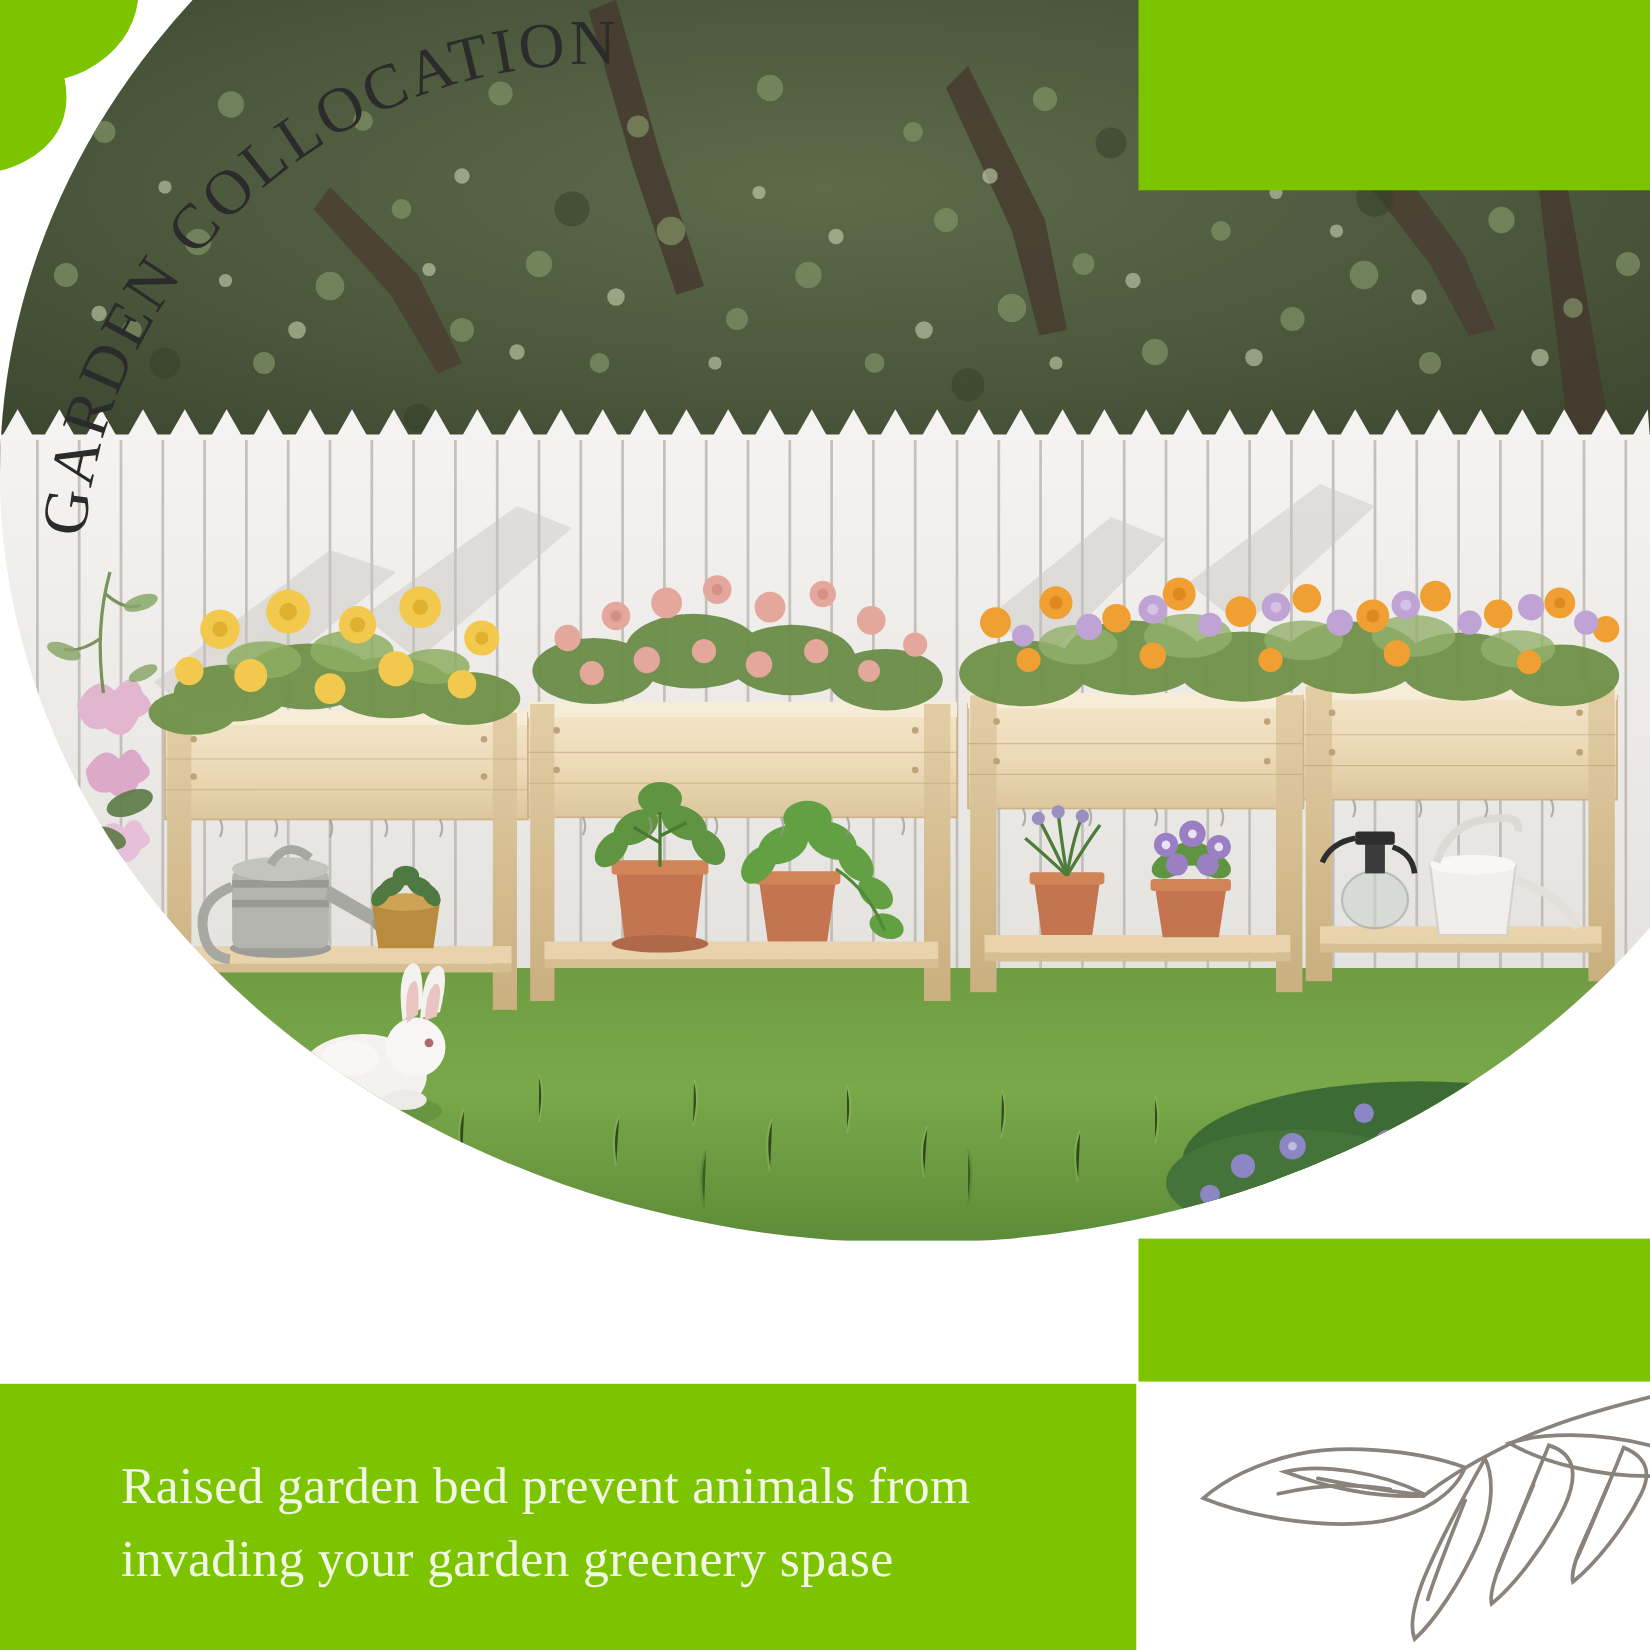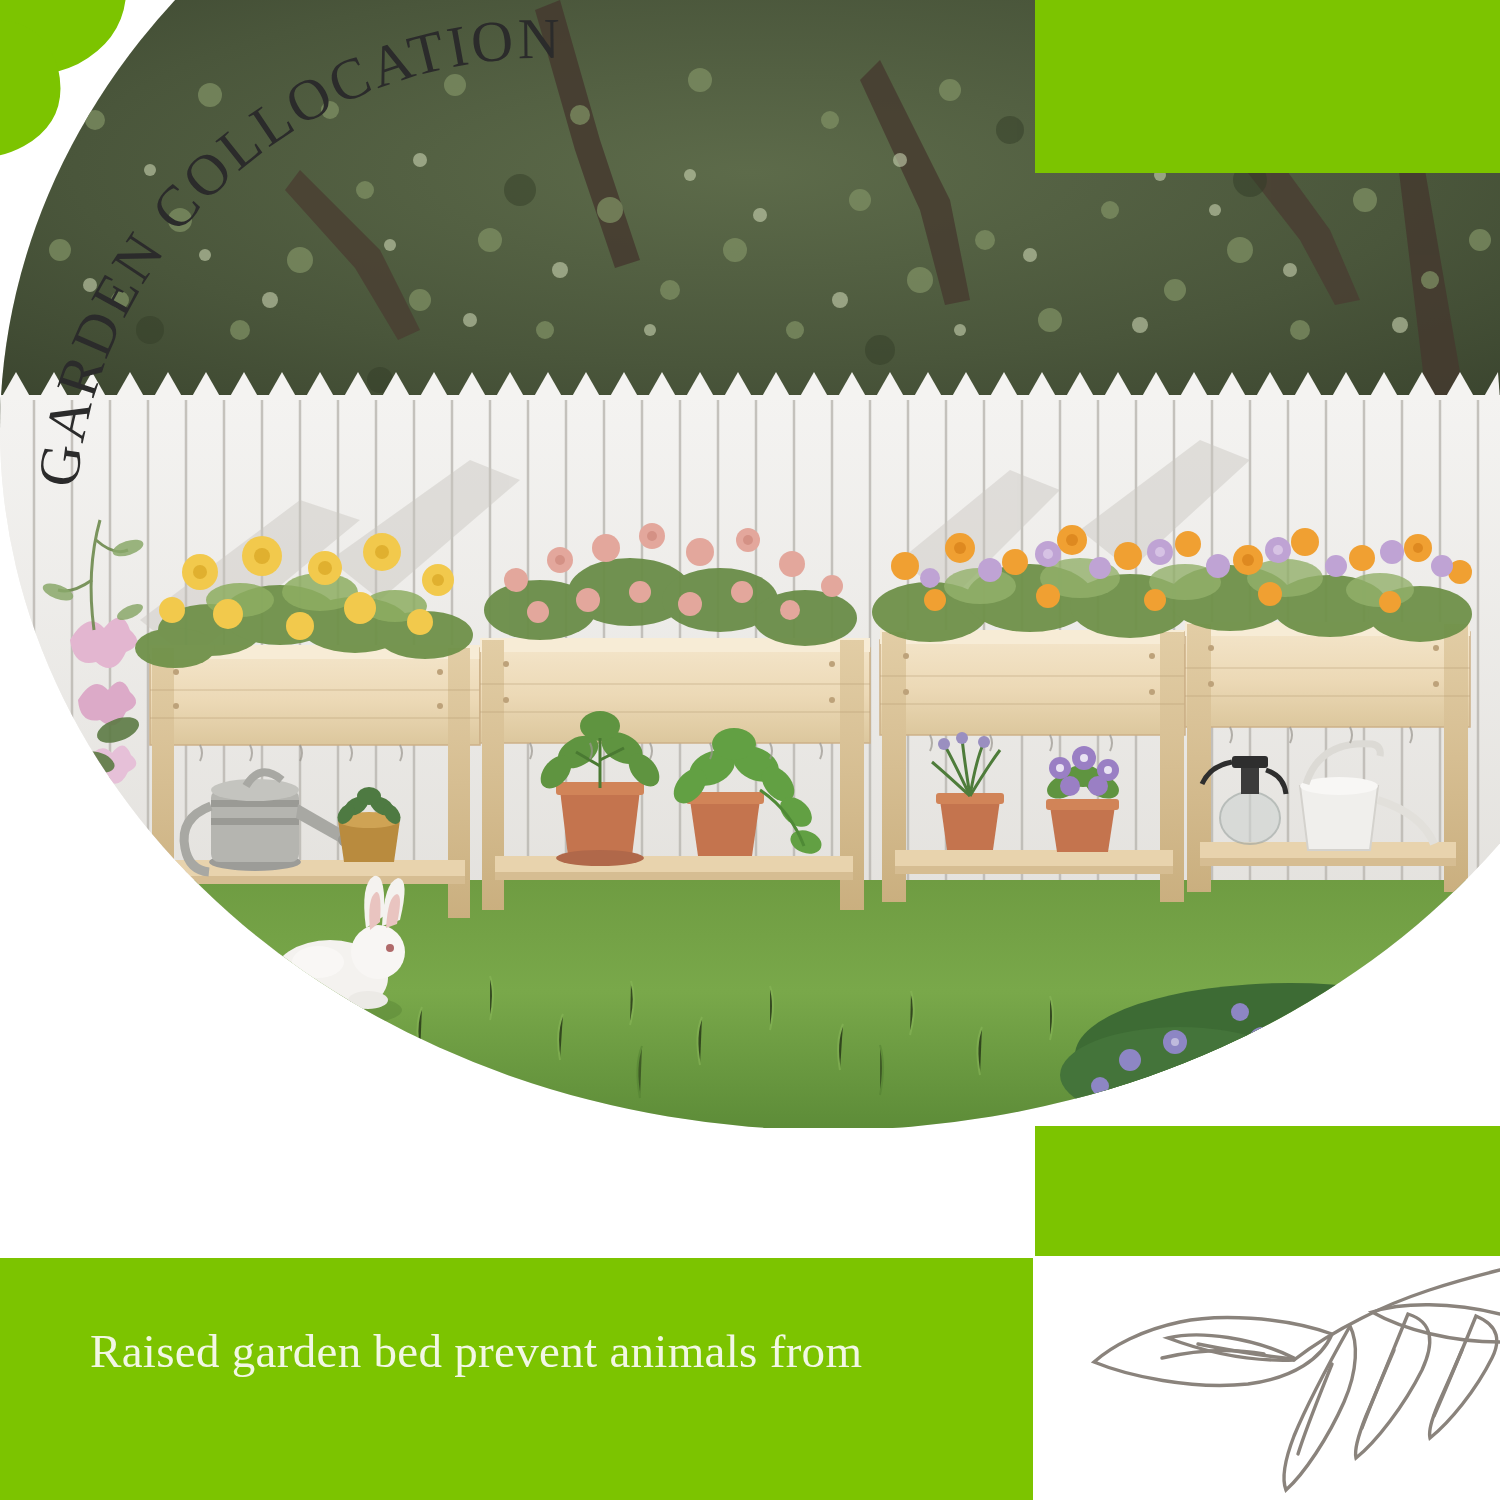--- a/index.html
+++ b/index.html
@@ -746,17 +746,18 @@
 
   <svg id="headline" viewBox="0 0 760 520">
     <defs>
       <path id="titleArc" d="M 76 486 A 470 470 0 0 1 700 64" fill="none"></path>
     </defs>
     <text fill="#2b2b2b">
       <textPath href="#titleArc" startOffset="2%">GARDEN COLLOCATION</textPath>
     </text>
   </svg>
 
-  <div id="caption" style="color: rgb(242, 247, 228);">
+  <div id="caption" style="color: rgb(242, 247, 228); margin-left: 20px;">
     <span class="ln">Raised garden bed prevent animals from</span>
+    <span class="ln">invading your garden greenery spase</span>
   </div>
 
 </div>
 
 </body></html>

